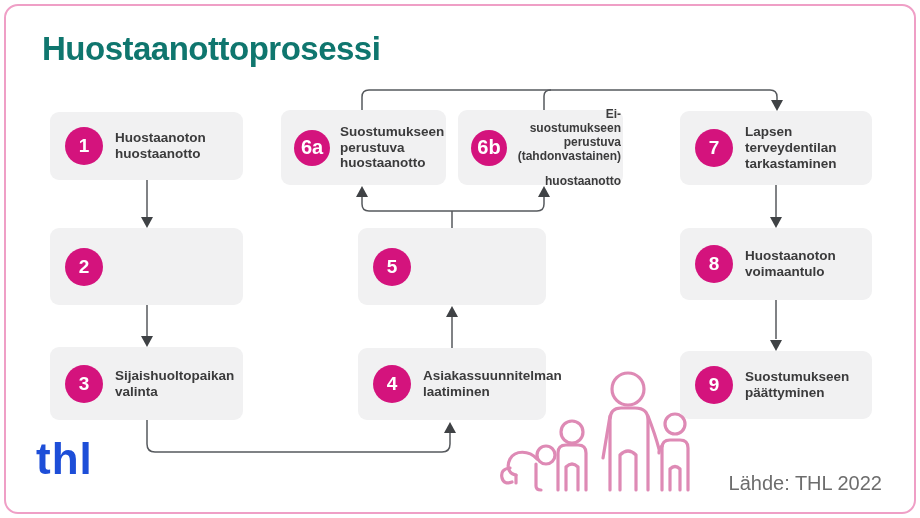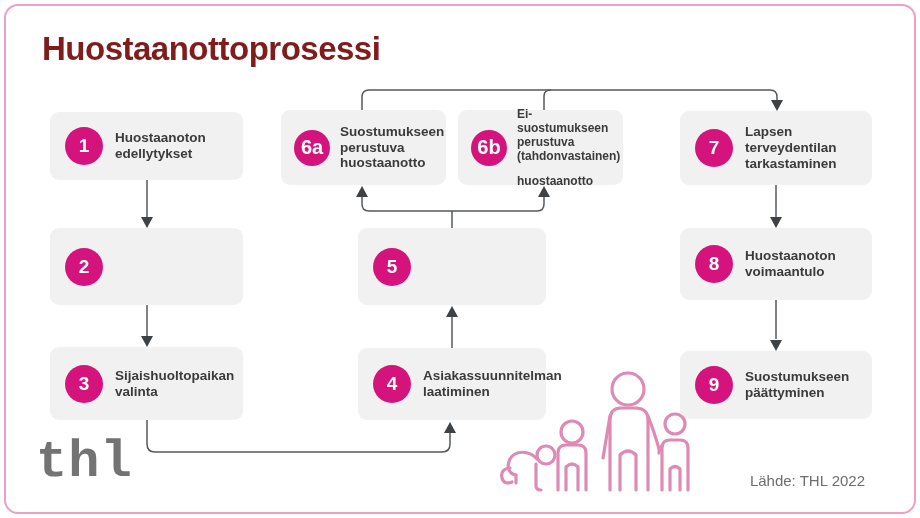--- a/index.html
+++ b/index.html
@@ -6,48 +6,48 @@
   .canvas{
     position:relative;width:920px;height:518px;background:#ffffff;
     font-family:"Liberation Sans",sans-serif;overflow:hidden;
   }
   .frame{
     position:absolute;inset:4px;border:2px solid #ef9fc6;border-radius:14px;
     pointer-events:none;
   }
   .title{
     position:absolute;left:42px;top:30px;margin:0;
-    font-size:33px;font-weight:bold;letter-spacing:-0.5px;color:#7f1d1d;
+    font-size:33px;font-weight:bold;letter-spacing:-0.5px;color:#0f766e;
   }
   svg.connectors{position:absolute;left:0;top:0;pointer-events:none;}
   .box{
     position:absolute;background:#f1f1f2;border-radius:9px;
     display:flex;align-items:center;gap:12px;
     padding:0 2px 0 15px;box-sizing:border-box;
   }
   .num{
     flex:0 0 auto;width:38px;height:38px;border-radius:50%;
     background:#d4137d;color:#ffffff;font-weight:bold;font-size:19px;
     display:flex;align-items:center;justify-content:center;
   }
   .num-sm{width:36px;height:36px;font-size:20px;}
   .label{
     font-weight:bold;font-size:13.5px;line-height:1.18;color:#3b3b3c;
   }
-  .label-6b{font-size:12px;}
+  .label-6b{font-size:12px;text-align:right;}
   .lbl-normal{font-weight:bold;display:block;}
   .lbl-block{display:block;margin-top:11px;}
   .thl-logo{
     position:absolute;left:36px;top:437px;
-    font-family:Liberation Mono, monospace;font-weight:bold;
-    font-size:52px;color:#737373;letter-spacing:1px;line-height:1;
+    font-family:Liberation Sans, sans-serif;font-weight:bold;
+    font-size:44px;color:#1d4ed8;letter-spacing:1px;line-height:1;
   }
   .source{
-    position:absolute;right:55px;top:472px;
-    font-size:15px;color:#6d6d6d;
+    position:absolute;right:38px;top:472px;
+    font-size:20px;color:#6d6d6d;
   }
   .family{position:absolute;left:492px;top:362px;pointer-events:none;}
 </style>
 </head>
 <body>
 
 <div class="canvas">
 
   <div class="frame"></div>
 
@@ -74,21 +74,21 @@
       <polygon points="356,197 368,197 362,186"></polygon>
       <polygon points="538,197 550,197 544,186"></polygon>
       <polygon points="771,100 783,100 777,111"></polygon>
       <polygon points="770,217 782,217 776,228"></polygon>
       <polygon points="770,340 782,340 776,351"></polygon>
     </g>
   </svg>
 
   <div class="box" style="left:50px;top:112px;width:193px;height:68px">
     <div class="num">1</div>
-    <div class="label">Huostaanoton edellytykset</div>
+    <div class="label">Huostaanoton huostaanotto</div>
   </div>
 
   <div class="box" style="left:50px;top:228px;width:193px;height:77px">
     <div class="num">2</div>
   </div>
 
   <div class="box" style="left:50px;top:347px;width:193px;height:73px">
     <div class="num">3</div>
     <div class="label">Sijaishuoltopaikan valinta</div>
   </div>

